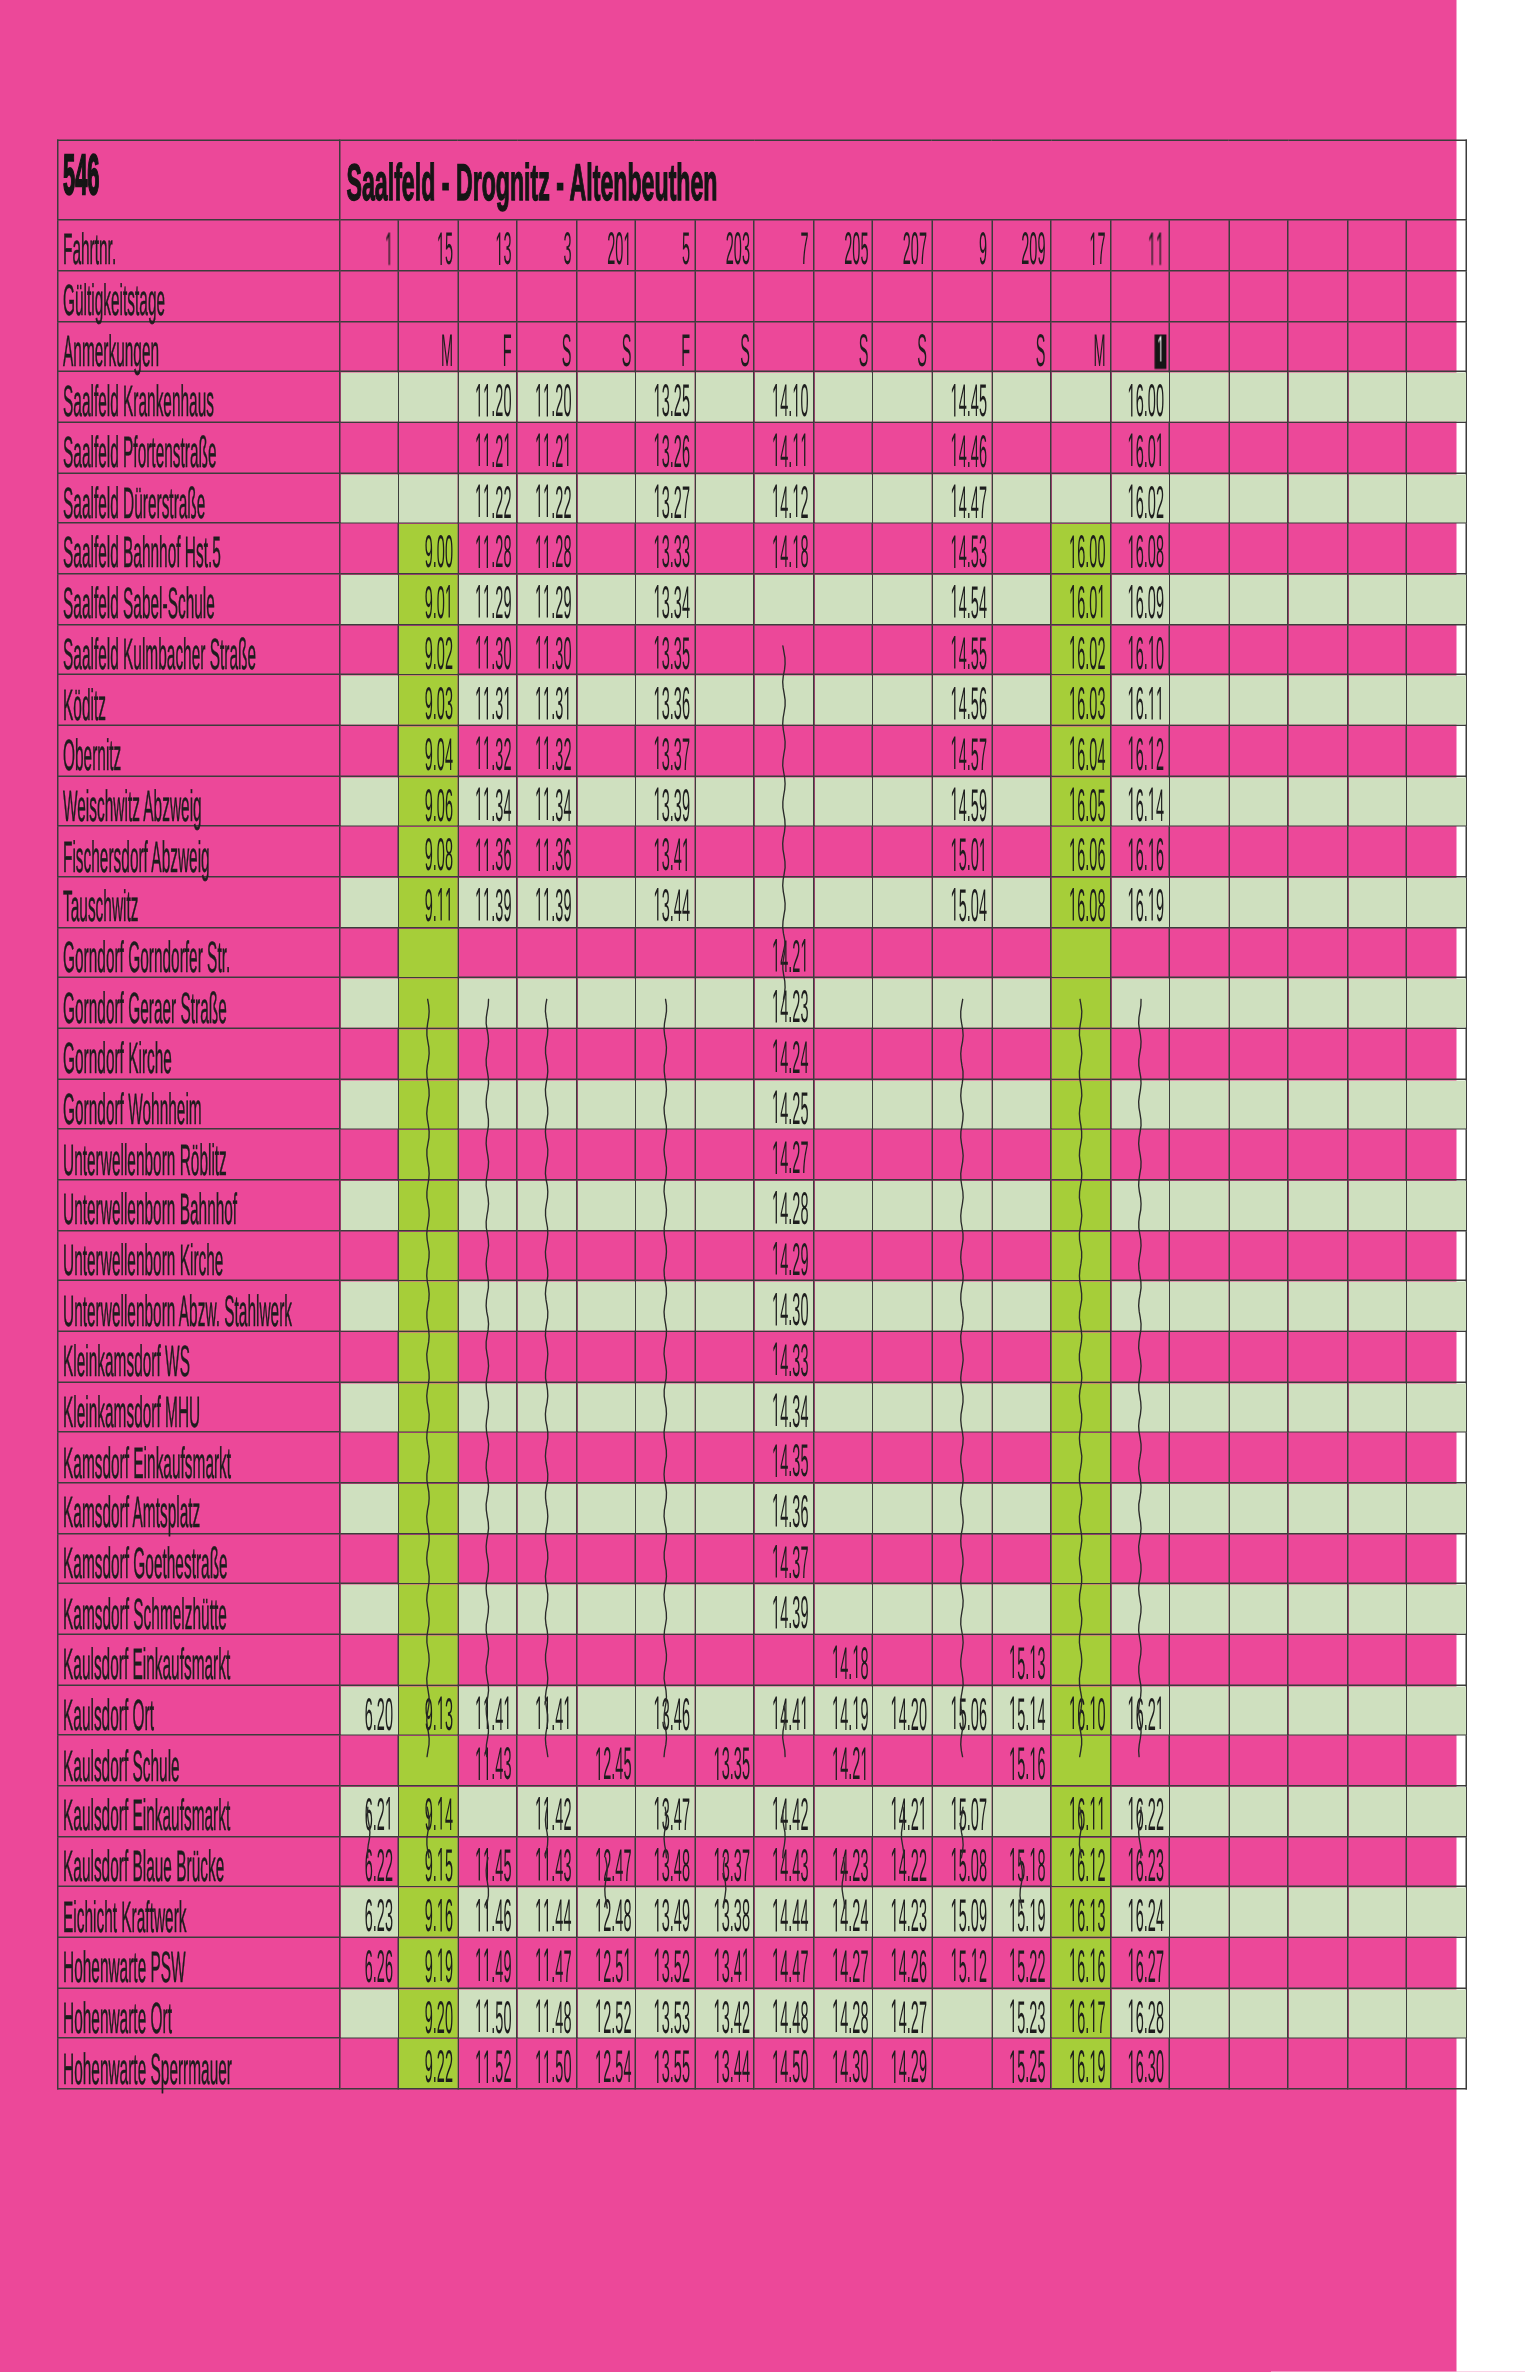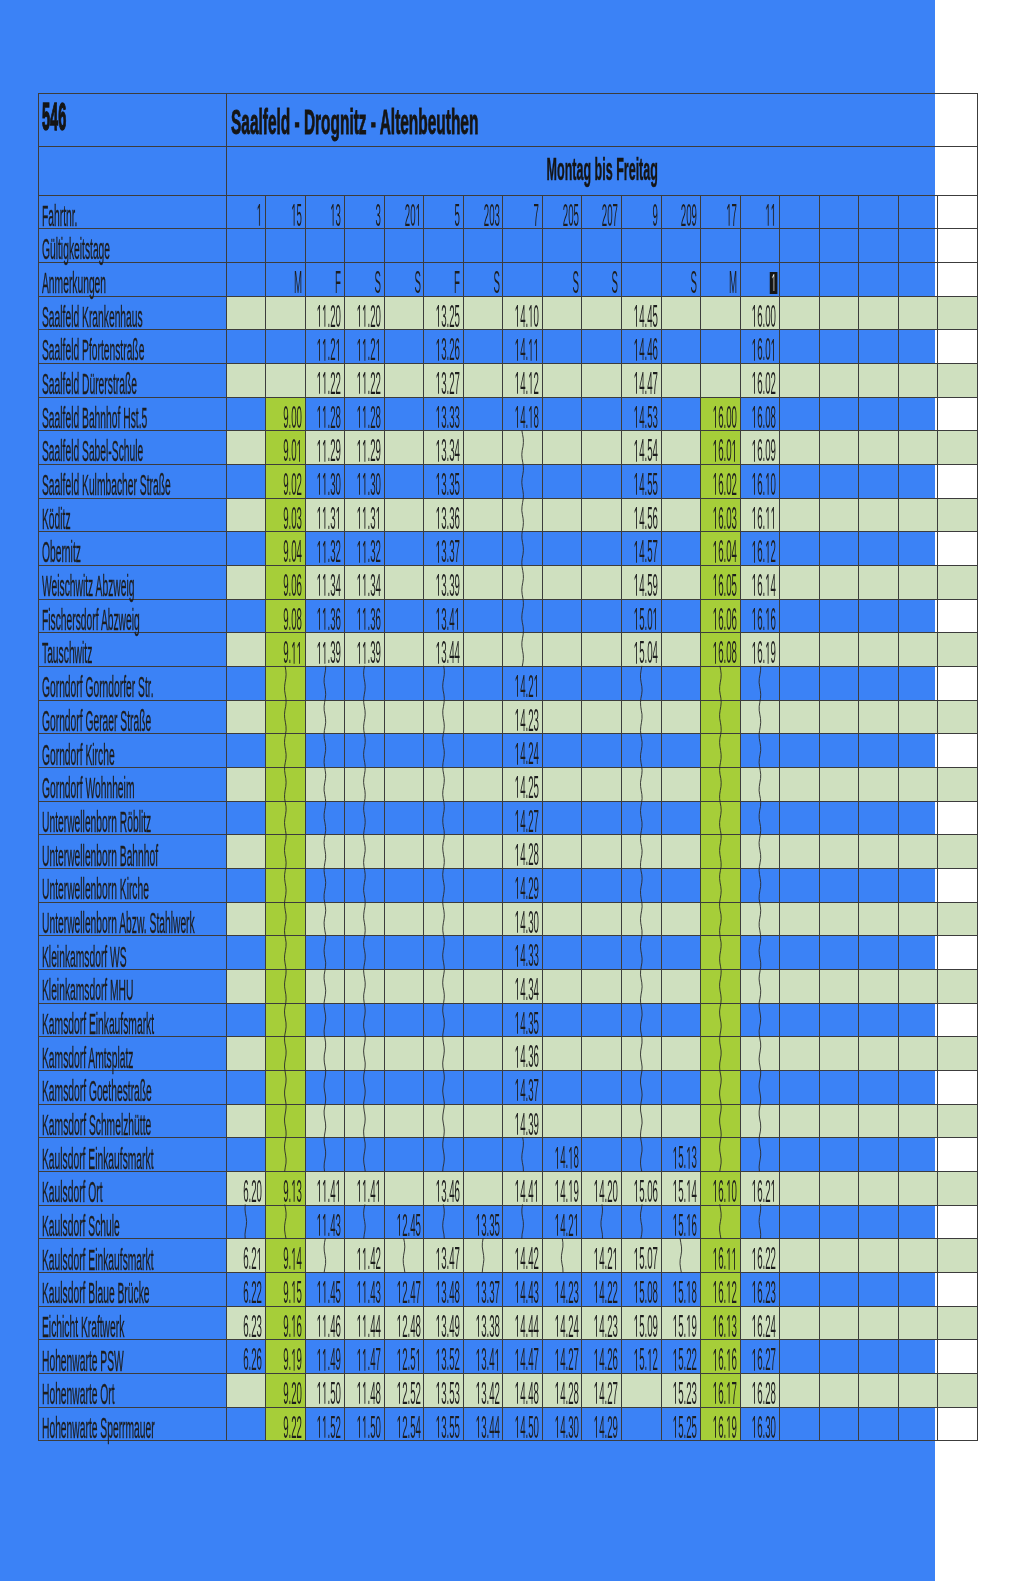--- a/index.html
+++ b/index.html
@@ -1,18 +1,18 @@
 <!DOCTYPE html>
 <html><head>
 <meta charset="utf-8">
 <style>
   html,body{margin:0;padding:0;background:#ffffff;}
   *{-webkit-font-smoothing:antialiased;}
   body{width:1020px;height:1581px;overflow:hidden;font-family:"Liberation Sans",sans-serif;}
-  #sheet{position:relative;width:935px;height:1581px;background:#3b82f6;}
+  #sheet{position:relative;width:935px;height:1581px;background:#ec4899;padding-left:36px;}
 
   #tbl{position:absolute;left:38px;top:92.5px;width:939px;border-collapse:collapse;
        table-layout:fixed;border:0;}
   #tbl td{border-right:1px solid #3c3c3c;border-bottom:1px solid #3c3c3c;padding:0;margin:0;
           position:relative;background-clip:padding-box;line-height:0;font-size:0;}
   #tbl tr td:first-child{border-left:1px solid #3c3c3c;}
   #tbl tr:first-child td{border-top:1px solid #3c3c3c;}
   col.namecol{width:187.5px;}
   col.datacol{width:39.55px;}
 
@@ -79,26 +79,20 @@
       </colgroup>
       <tbody>
 <tr class="titlerow">
 <td>
             <span class="linenum">546</span>
           </td>
 <td colspan="19">
             <span class="routetitle">Saalfeld - Drognitz - Altenbeuthen</span>
           </td>
 </tr>
-<tr class="subrow">
-<td></td>
-<td colspan="19">
-            <span class="subtitle">Montag bis Freitag</span>
-          </td>
-</tr>
 <tr class="r">
 <td>
             <span class="stopname">Fahrtnr.</span>
           </td>
 <td>
             <span class="cellval"><svg class="d1" viewBox="0 0 1139 1409" preserveAspectRatio="none">
                 <title>1</title>
                 <path d="M515 1409L515 172L197 399L197 229L530 0L696 0L696 1409Z"></path>
               </svg></span>
           </td>

